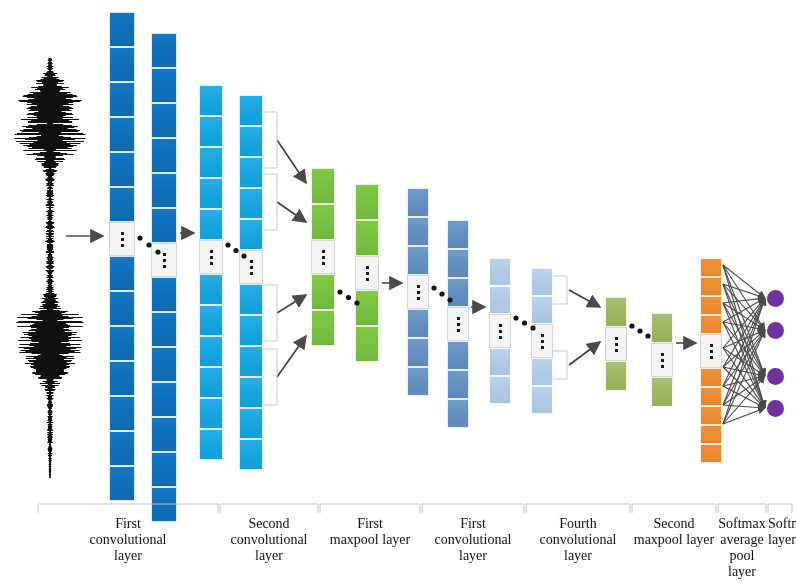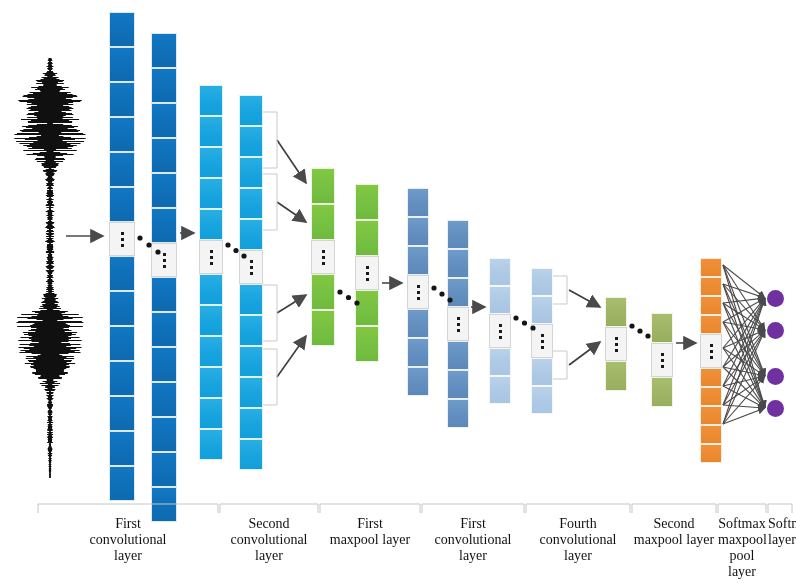--- a/index.html
+++ b/index.html
@@ -802,21 +802,21 @@
         <div>Fourth</div>
         <div>convolutional</div>
         <div>layer</div>
       </div>
       <div class="lbl" style="left: 632px; top: 516px; width: 84px;">
         <div>Second</div>
         <div>maxpool layer</div>
       </div>
       <div class="lbl" style="left: 718px; top: 516px; width: 48px;">
         <div>Softmax</div>
-        <div>maxpool</div>
+        <div>average</div>
         <div>pool layer</div>
       </div>
       <div class="lbl" style="left: 768px; top: 516px; width: 24px;">
         <div>Softmax</div>
         <div>layer</div>
       </div>
     </div>
 
 </div>
 

